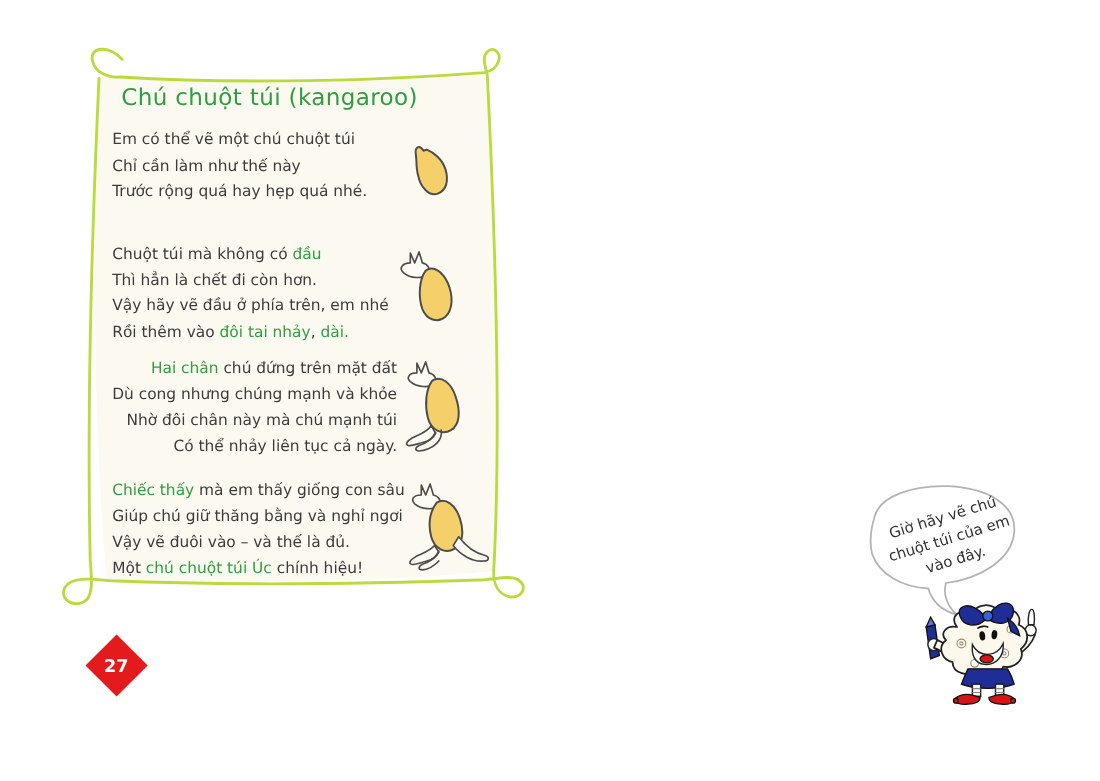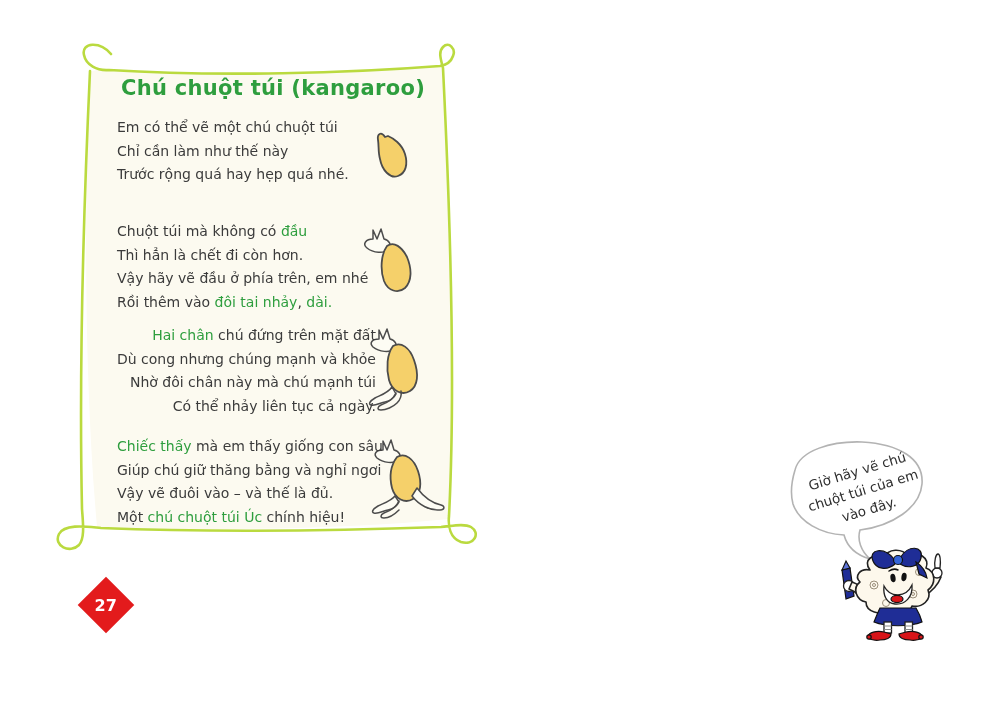--- a/index.html
+++ b/index.html
@@ -24,23 +24,23 @@
   .kang-line{fill:#fdfcf4;stroke:#4c4c4c;stroke-width:1.5;stroke-linejoin:round;stroke-linecap:round;}
   .kang-open{fill:none;stroke:#4c4c4c;stroke-width:1.5;stroke-linecap:round;}
   .bubble{fill:#ffffff;stroke:#b3b3b3;stroke-width:1.6;}
   .mascot-cloud{fill:#fdf8ec;stroke:#222;stroke-width:1.6;stroke-linejoin:round;}
   .mascot-navy{fill:var(--navy);stroke:#111;stroke-width:1.2;}
   .mascot-red{fill:var(--mascot-red);stroke:#111;stroke-width:1.2;}
   .mascot-white{fill:#fff;stroke:#222;stroke-width:1.3;}
   .swirl{fill:none;stroke:#9a8e7a;stroke-width:1;}
   .page-title{
     position:absolute;left:90px;top:76px;width:310px;text-align:center;
-    font-size:21px;font-weight:bold;color:var(--title-green);letter-spacing:.3px;white-space:nowrap;padding-left:28px;
-  }
-  .stanza{position:absolute;left:117px;font-size:14px;line-height:23.5px;}
+    font-size:21px;font-weight:normal;color:var(--title-green);letter-spacing:.3px;white-space:nowrap;
+  }
+  .stanza{position:absolute;left:102px;font-size:14px;line-height:23.5px;}
   .stanza .poem-line{white-space:nowrap;}
   .stanza .hl{color:var(--hl-green);}
   #stanza-0{top:116px;} #stanza-1{top:220px;} #stanza-2{top:324px;text-align:right;} #stanza-3{top:435px;}
   .page-number{
     position:absolute;left:86px;top:585px;width:40px;height:40px;background:var(--page-red);
     transform:rotate(45deg);display:flex;align-items:center;justify-content:center;
   }
   .page-number span{transform:rotate(-45deg);color:#fff;font-weight:bold;font-size:16px;}
   .bubble-text{
     position:absolute;left:799px;top:460px;width:128px;text-align:center;

